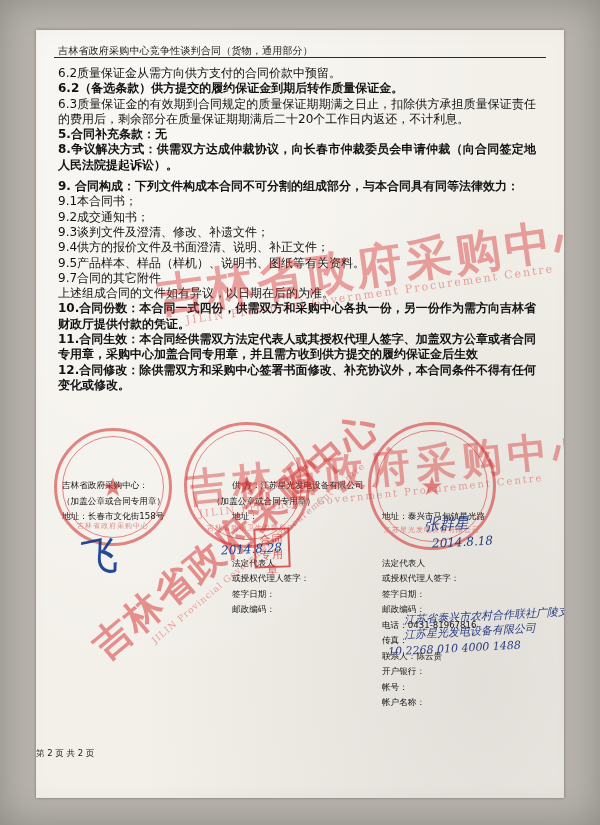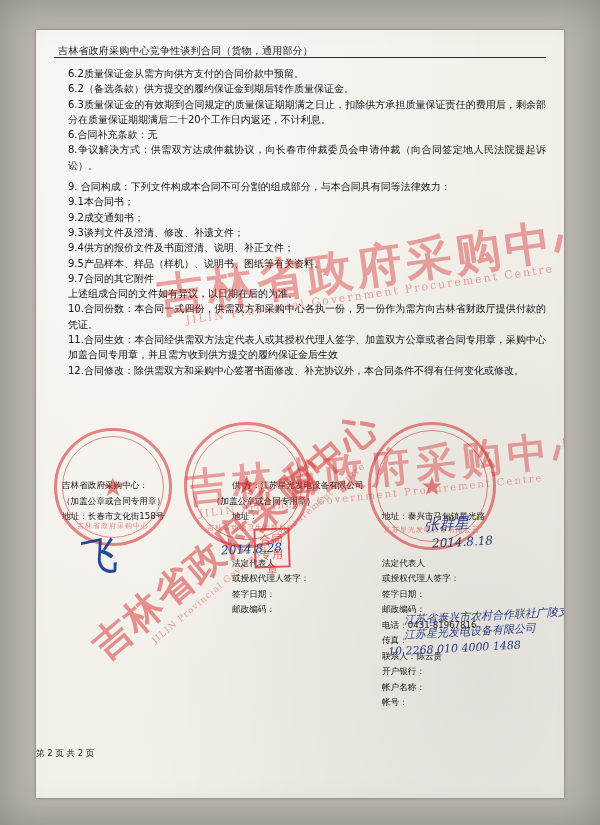--- a/index.html
+++ b/index.html
@@ -57,32 +57,32 @@
     position: absolute;
     left: 18px;
     top: 27px;
     width: 492px;
     height: 1px;
     background: #2b2b2b;
   }
 
   .body-text {
     position: absolute;
-    left: 32px;
+    left: 22px;
     top: 36px;
     width: 478px;
     color: #121212;
-    font-size: 10px;
+    font-size: 12px;
     line-height: 15.3px;
   }
   .body-text p {
     margin: 0;
     text-align: justify;
   }
-  .bold { font-weight: normal; }
+  .bold { font-weight: bold; }
   .gap { height: 6px; }
 
   
   .sig-block {
     position: absolute;
     left: 26px;
     top: 448px;
     width: 480px;
     font-size: 8.6px;
     line-height: 15.5px;
@@ -227,21 +227,21 @@
 <div class="page">
   <div class="sheet">
 
     <div class="doc-header">吉林省政府采购中心竞争性谈判合同（货物，通用部分）</div>
     <div class="hr-top"></div>
 
     <div class="body-text">
       <p>6.2质量保证金从需方向供方支付的合同价款中预留。</p>
       <p class="bold">6.2（备选条款）供方提交的履约保证金到期后转作质量保证金。</p>
       <p>6.3质量保证金的有效期到合同规定的质量保证期期满之日止，扣除供方承担质量保证责任的费用后，剩余部分在质量保证期期满后二十20个工作日内返还，不计利息。</p>
-      <p class="bold">6.合同补充条款：无</p>
+      <p class="bold">5.合同补充条款：无</p>
       <p class="bold">8.争议解决方式：供需双方达成仲裁协议，向长春市仲裁委员会申请仲裁（向合同签定地人民法院提起诉讼）。</p>
       <div class="gap"></div>
       <p class="bold">9. 合同构成：下列文件构成本合同不可分割的组成部分，与本合同具有同等法律效力：</p>
       <p>9.1本合同书；</p>
       <p>9.2成交通知书；</p>
       <p>9.3谈判文件及澄清、修改、补遗文件；</p>
       <p>9.4供方的报价文件及书面澄清、说明、补正文件；</p>
       <p>9.5产品样本、样品（样机）、说明书、图纸等有关资料。</p>
       <p>9.7合同的其它附件</p>
       <p>上述组成合同的文件如有异议，以日期在后的为准。</p>
@@ -302,26 +302,26 @@
         <div class="col-c"><span>联系人：</span><span>陈云贵</span></div>
       </div>
       <div class="sig-cols">
         <div class="col-a"></div>
         <div class="col-b"></div>
         <div class="col-c">开户银行：</div>
       </div>
       <div class="sig-cols">
         <div class="col-a"></div>
         <div class="col-b"></div>
+        <div class="col-c">帐号：</div>
+      </div>
+      <div class="sig-cols">
+        <div class="col-a"></div>
+        <div class="col-b"></div>
         <div class="col-c">帐户名称：</div>
-      </div>
-      <div class="sig-cols">
-        <div class="col-a"></div>
-        <div class="col-b"></div>
-        <div class="col-c">帐号：</div>
       </div>
     </div>
 
     <div class="overlay">
 
       <div class="watermark wm-main">吉林省政府采购中心</div>
       <div class="watermark wm-sub">JILIN  Provincial  Government  Procurement  Centre</div>
       <div class="watermark wm-main2">吉林省政府采购中心</div>
       <div class="watermark wm-sub2">JILIN  Provincial  Government  Procurement  Centre</div>
       <div class="watermark wm-vert">吉林省政府采购中心</div>

